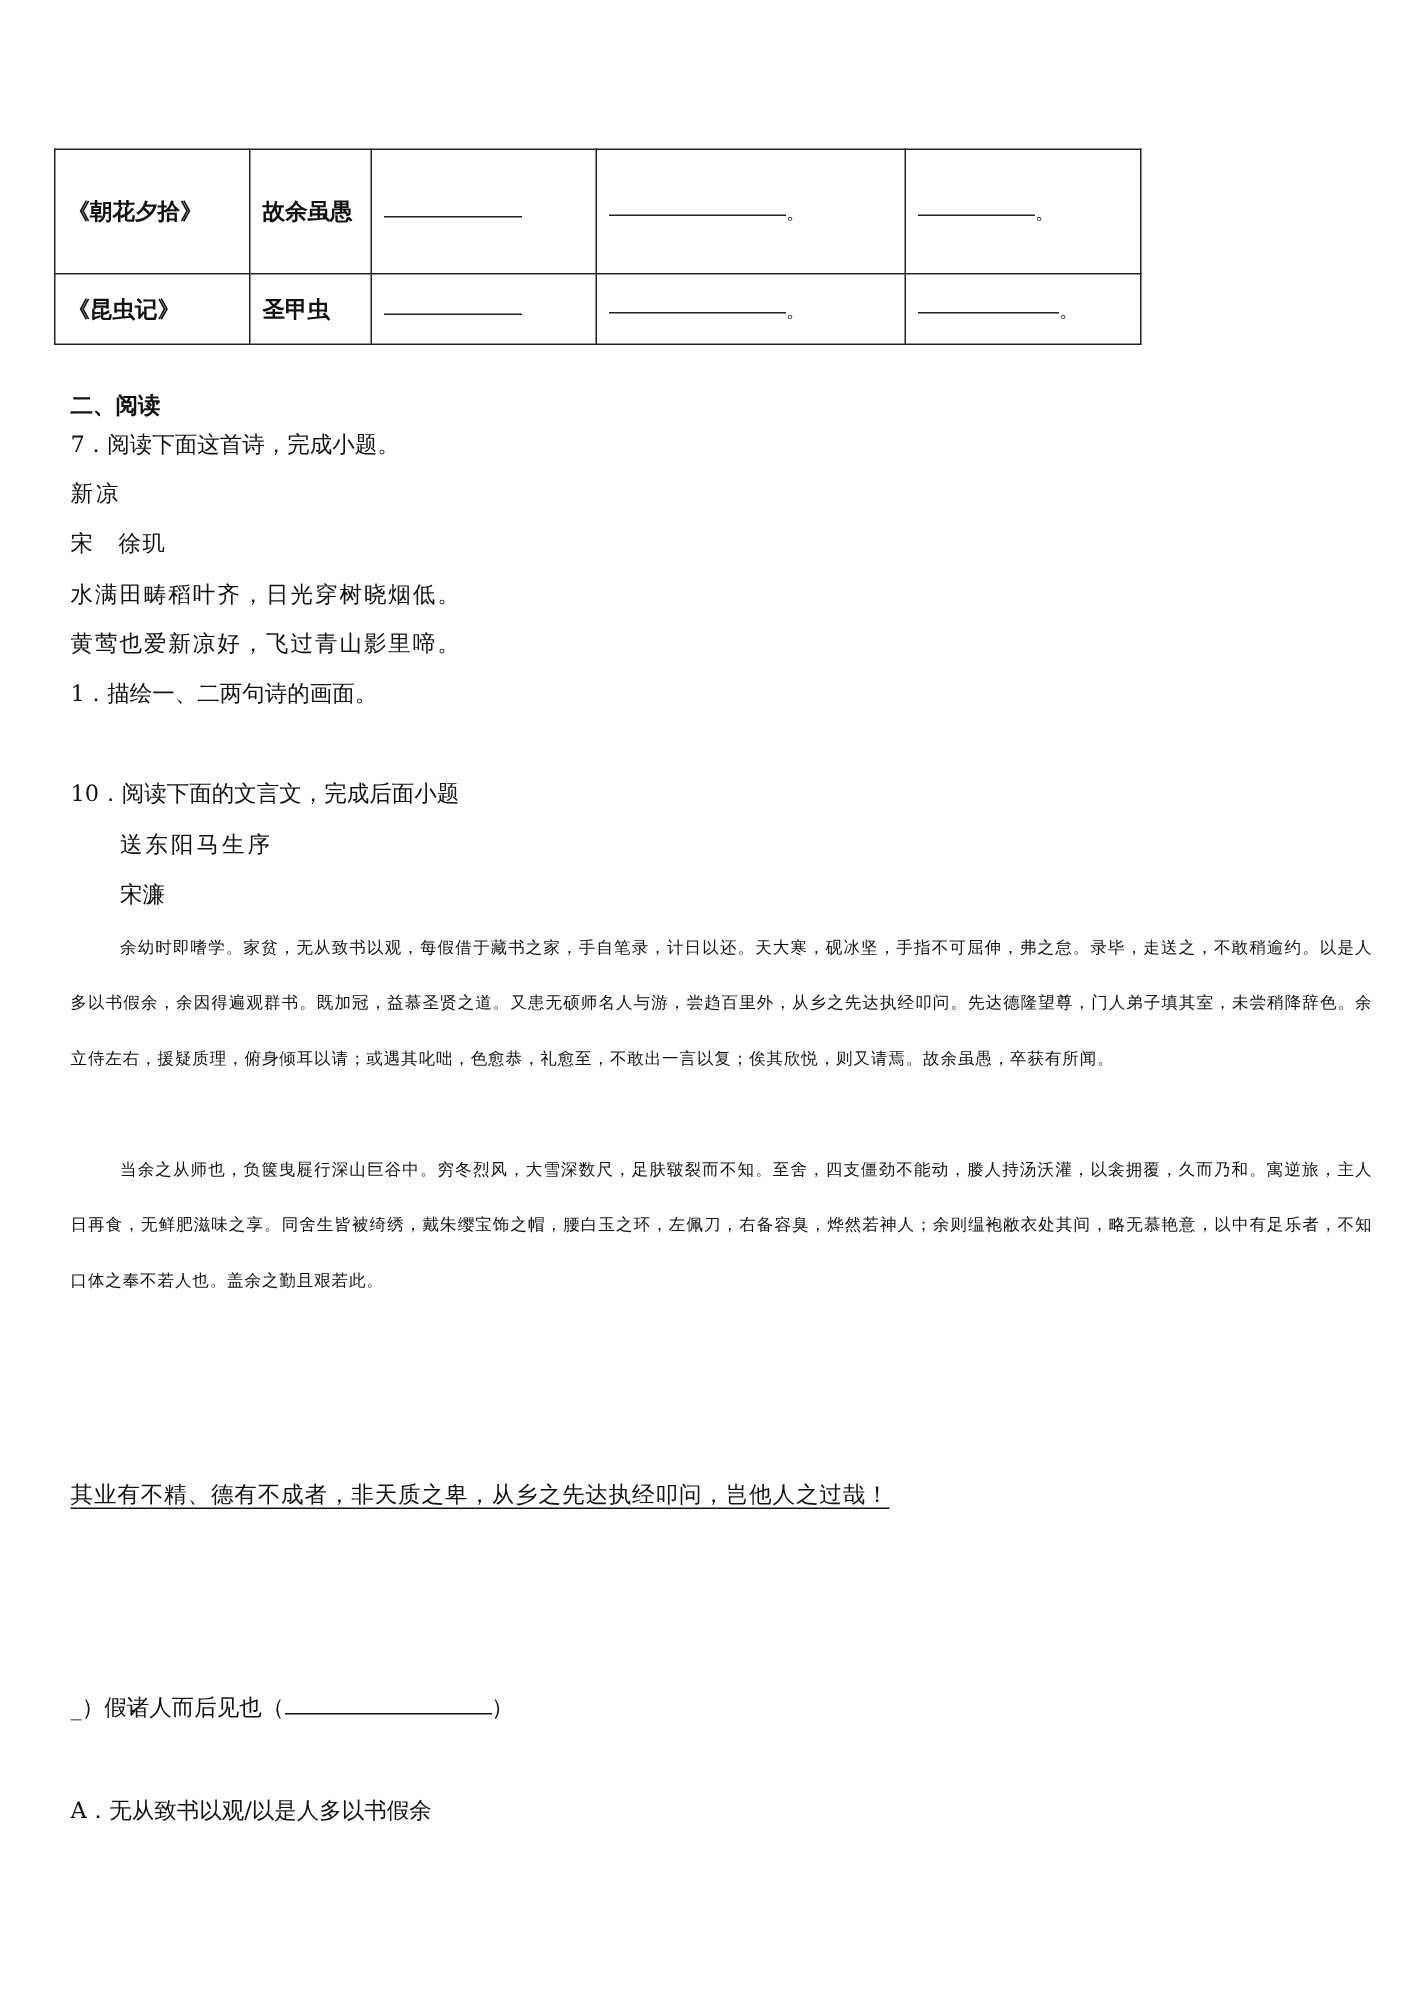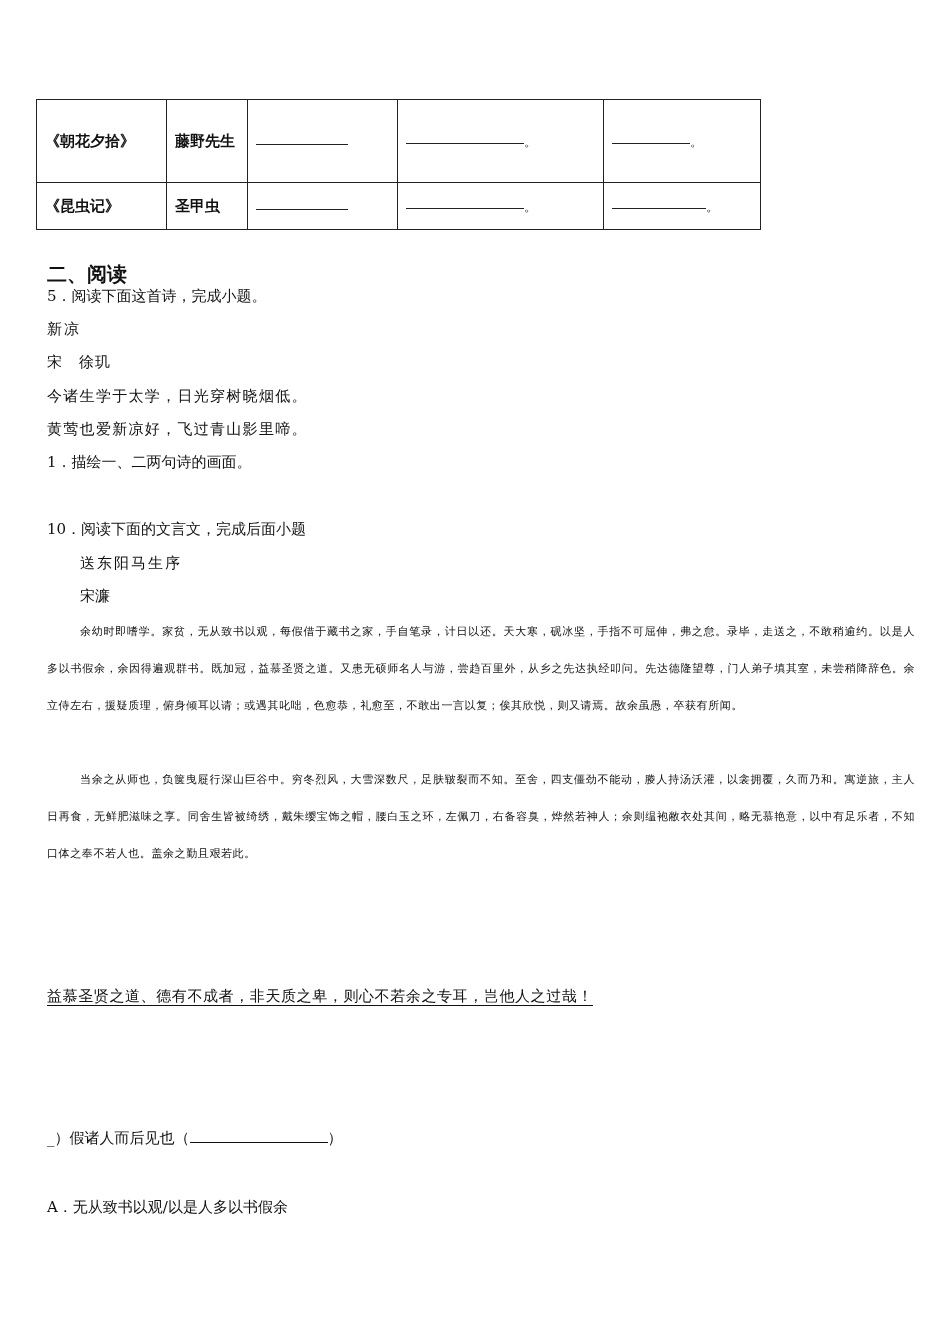--- a/index.html
+++ b/index.html
@@ -27,68 +27,68 @@
     td.c3 { width: 133px; }
     td.c4 { width: 189px; }
     td.c5 { width: 140px; }
     .blank {
       display: inline-block; border-bottom: 1.5px solid #222; height: 1px;
       vertical-align: middle; position: relative; top: 2px;
     }
     .period { font-weight: normal; font-size: 13px; }
 
     .line { position: absolute; left: 47px; white-space: nowrap; }
-    .heading { font-family: "DejaVu Sans", "Liberation Sans", sans-serif; font-weight: bold; font-size: 20px; }
+    .heading { font-family: "DejaVu Sans", "Liberation Sans", sans-serif; font-weight: bold; font-size: 15px; }
     .indent1 { left: 80px; }
     .para {
       position: absolute; left: 47px; width: 868px;
       line-height: 37px; font-size: 11px; letter-spacing: 0.6px;
       text-indent: 33px; text-align: justify;
     }
     .underline { text-decoration: underline; text-underline-offset: 4px; }
     .ans-blank { display: inline-block; border-bottom: 1px solid #111; height: 14px; vertical-align: baseline; }
   </style>
 </head>
 <body>
 
 <div class="page">
 
   <table class="reading-table">
     <tbody>
         <tr class="r1">
       <td class="c1">《朝花夕拾》</td>
-      <td class="c2">藤野先生</td>
+      <td class="c2">故余虽愚</td>
       <td class="c3"><span class="blank" style="width:92px"></span></td>
       <td class="c4"><span class="blank" style="width:118px"></span><span class="period">。</span></td>
       <td class="c5"><span class="blank" style="width:78px"></span><span class="period">。</span></td>
     </tr>
     <tr class="r2">
       <td class="c1">《昆虫记》</td>
       <td class="c2">圣甲虫</td>
       <td class="c3"><span class="blank" style="width:92px"></span></td>
       <td class="c4"><span class="blank" style="width:118px"></span><span class="period">。</span></td>
       <td class="c5"><span class="blank" style="width:94px"></span><span class="period">。</span></td>
     </tr>
   </tbody>
     </table>
 
   <div class="line heading" style="top:261px">二、阅读</div>
-  <div class="line" style="top:287px">5．阅读下面这首诗，完成小题。</div>
+  <div class="line" style="top:287px">7．阅读下面这首诗，完成小题。</div>
   <div class="line" style="top:320px; letter-spacing:2px">新凉</div>
   <div class="line" style="top:353px; letter-spacing:1px">宋　徐玑</div>
-  <div class="line" style="top:387px; letter-spacing:1.3px">今诸生学于太学，日光穿树晓烟低。</div>
+  <div class="line" style="top:387px; letter-spacing:1.3px">水满田畴稻叶齐，日光穿树晓烟低。</div>
   <div class="line" style="top:420px; letter-spacing:1.3px">黄莺也爱新凉好，飞过青山影里啼。</div>
   <div class="line" style="top:453px">1．描绘一、二两句诗的画面。</div>
 
   <div class="line" style="top:520px">10．阅读下面的文言文，完成后面小题</div>
   <div class="line indent1" style="top:554px; letter-spacing:2px">送东阳马生序</div>
   <div class="line indent1" style="top:587px">宋濂</div>
 
   <div class="para" style="top:613px">余幼时即嗜学。家贫，无从致书以观，每假借于藏书之家，手自笔录，计日以还。天大寒，砚冰坚，手指不可屈伸，弗之怠。录毕，走送之，不敢稍逾约。以是人多以书假余，余因得遍观群书。既加冠，益慕圣贤之道。又患无硕师名人与游，尝趋百里外，从乡之先达执经叩问。先达德隆望尊，门人弟子填其室，未尝稍降辞色。余立侍左右，援疑质理，俯身倾耳以请；或遇其叱咄，色愈恭，礼愈至，不敢出一言以复；俟其欣悦，则又请焉。故余虽愚，卒获有所闻。</div>
   <div class="para" style="top:761px">当余之从师也，负箧曳屣行深山巨谷中。穷冬烈风，大雪深数尺，足肤皲裂而不知。至舍，四支僵劲不能动，媵人持汤沃灌，以衾拥覆，久而乃和。寓逆旅，主人日再食，无鲜肥滋味之享。同舍生皆被绮绣，戴朱缨宝饰之帽，腰白玉之环，左佩刀，右备容臭，烨然若神人；余则缊袍敝衣处其间，略无慕艳意，以中有足乐者，不知口体之奉不若人也。盖余之勤且艰若此。</div>
-  <div class="line underline" style="top:987px; letter-spacing:0.6px">益慕圣贤之道、德有不成者，非天质之卑，则心不若余之专耳，岂他人之过哉！</div>
+  <div class="line underline" style="top:987px; letter-spacing:0.6px">其业有不精、德有不成者，非天质之卑，从乡之先达执经叩问，岂他人之过哉！</div>
 
   <div class="line" style="top:1128px">
     <span>_）假诸人而后见也（</span><span class="ans-blank" style="width:138px"></span><span>）</span>
   </div>
   <div class="line" style="top:1198px">A．无从致书以观/以是人多以书假余</div>
 
 </div>
 
 </body></html>

